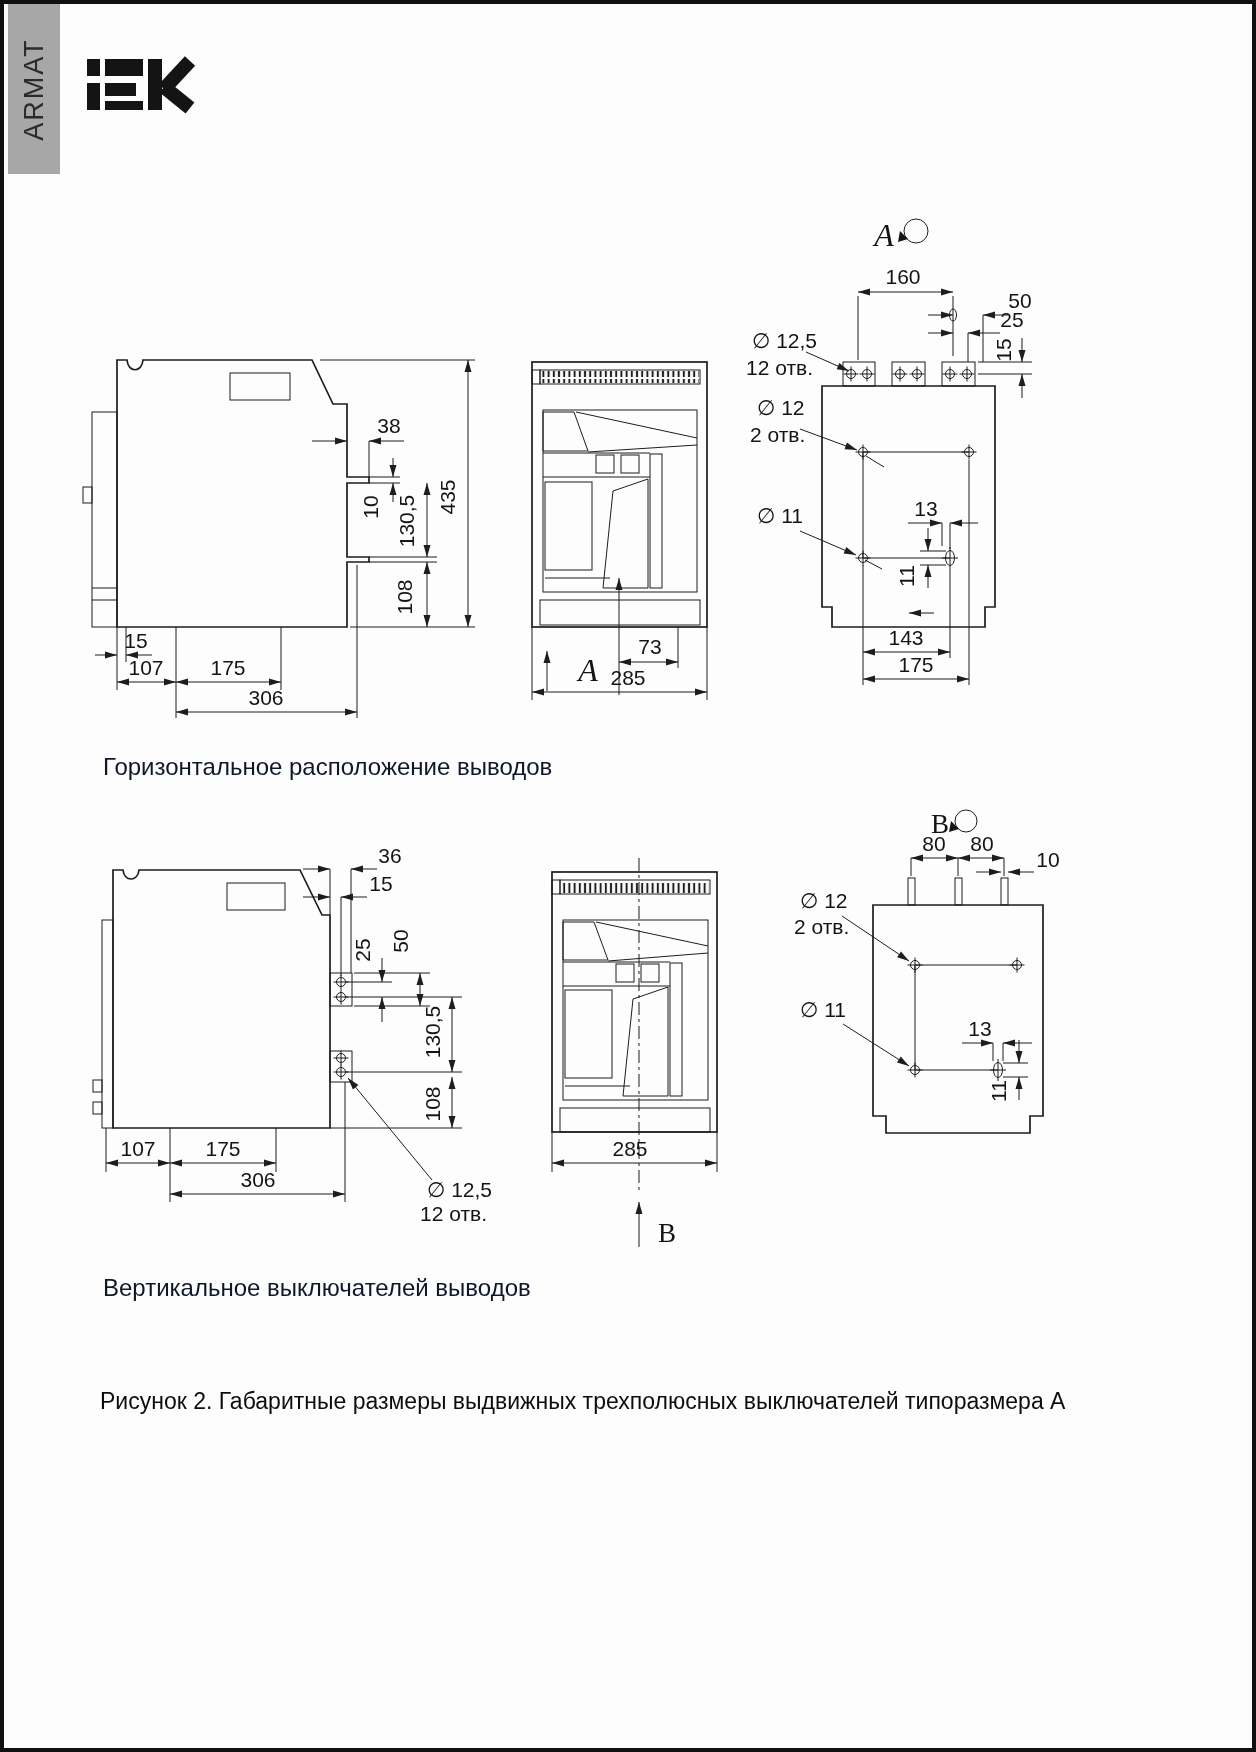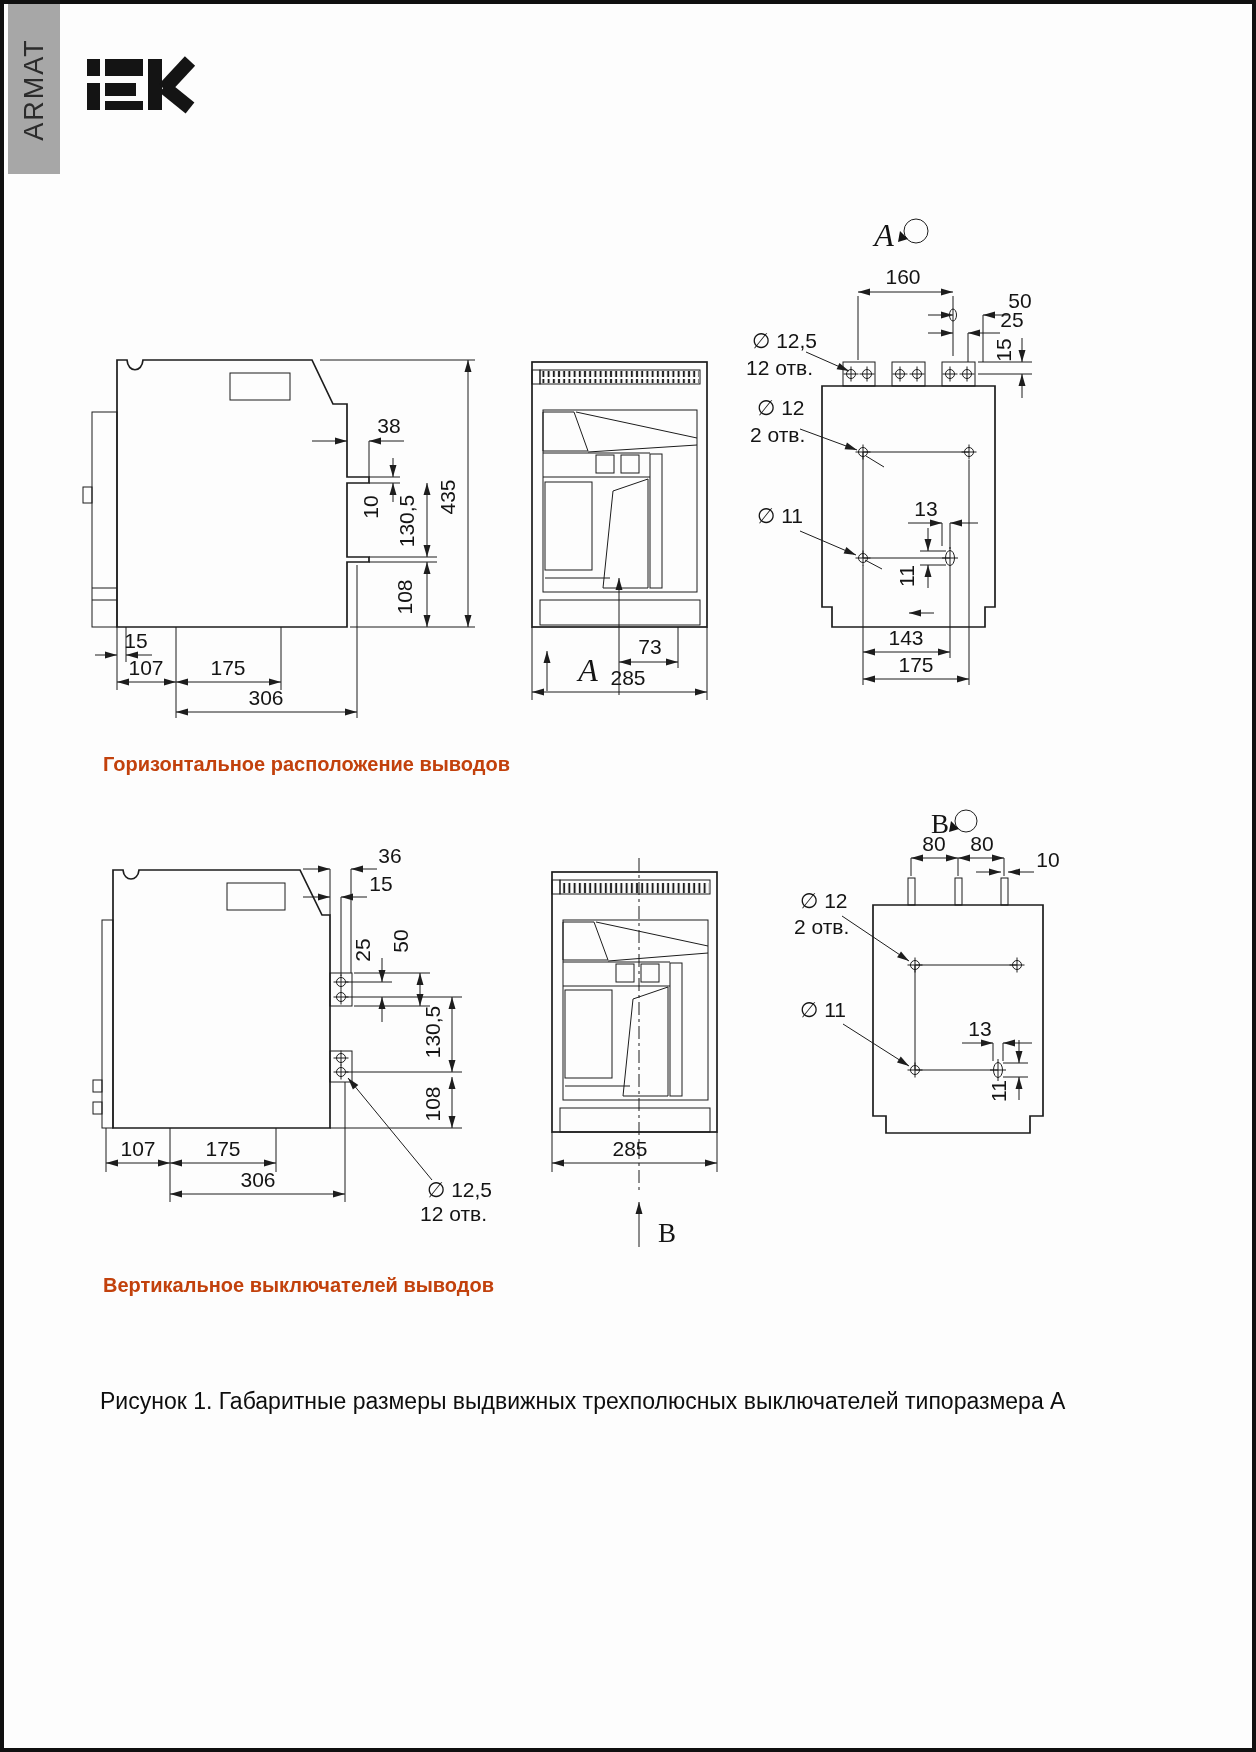--- a/index.html
+++ b/index.html
@@ -2,21 +2,21 @@
 <html><head>
 <meta charset="utf-8">
 <style>
   html,body{margin:0;padding:0;}
   body{width:1256px;height:1752px;position:relative;background:#fdfdfd;
        font-family:"Liberation Sans","DejaVu Sans",sans-serif;color:#161616;overflow:hidden;}
   .frame{position:absolute;inset:0;border:4px solid #101010;pointer-events:none;}
   .tab{position:absolute;left:8px;top:4px;width:52px;height:170px;background:#a7a7a7;
        display:flex;align-items:center;justify-content:center;}
   .tab span{transform:rotate(-90deg);font-size:27px;letter-spacing:2px;color:#2b2b2b;white-space:nowrap;}
-  .cap{position:absolute;font-size:20px;color:#c2410c;font-weight:bold;}
+  .cap{position:absolute;font-size:24px;color:#0f172a;}
   .figcap{position:absolute;left:100px;top:1388px;font-size:23px;color:#0d0d0d;}
   svg{position:absolute;left:0;top:0;}
   .b{fill:none;stroke:#1d1d1d;stroke-width:1.7;stroke-linejoin:miter;}
   .d{fill:none;stroke:#1d1d1d;stroke-width:1;}
   .cl{fill:none;stroke:#1d1d1d;stroke-width:1;stroke-dasharray:13 4 3 4;}
   .blk{fill:#141414;stroke:none;}
   text.dt{font:21px "Liberation Sans","DejaVu Sans",sans-serif;fill:#141414;}
   text.vA{font:italic 32px "Liberation Serif","DejaVu Serif",serif;fill:#141414;}
   text.vB{font:27px "Liberation Serif","DejaVu Serif",serif;fill:#141414;}
 </style>
@@ -354,13 +354,13 @@
     <line x1="1003" y1="1063" x2="1028" y2="1063" class="d"></line>
     <line x1="1003" y1="1077" x2="1028" y2="1077" class="d"></line>
     <line x1="1019" y1="1040" x2="1019" y2="1063" class="d" marker-end="url(#m)"></line>
     <line x1="1019" y1="1100" x2="1019" y2="1077" class="d" marker-end="url(#m)"></line>
     <text class="dt" text-anchor="middle" x="1006" y="1091" transform="rotate(-90 1006 1091)">11</text>
   </g>
 </svg>
 
 <div class="cap" style="left:103px;top:753px;">Горизонтальное расположение выводов</div>
 <div class="cap" style="left:103px;top:1274px;">Вертикальное выключателей выводов</div>
-<div class="figcap">Рисунок 1. Габаритные размеры выдвижных трехполюсных выключателей типоразмера А</div>
+<div class="figcap">Рисунок 2. Габаритные размеры выдвижных трехполюсных выключателей типоразмера А</div>
 
 </body></html>

